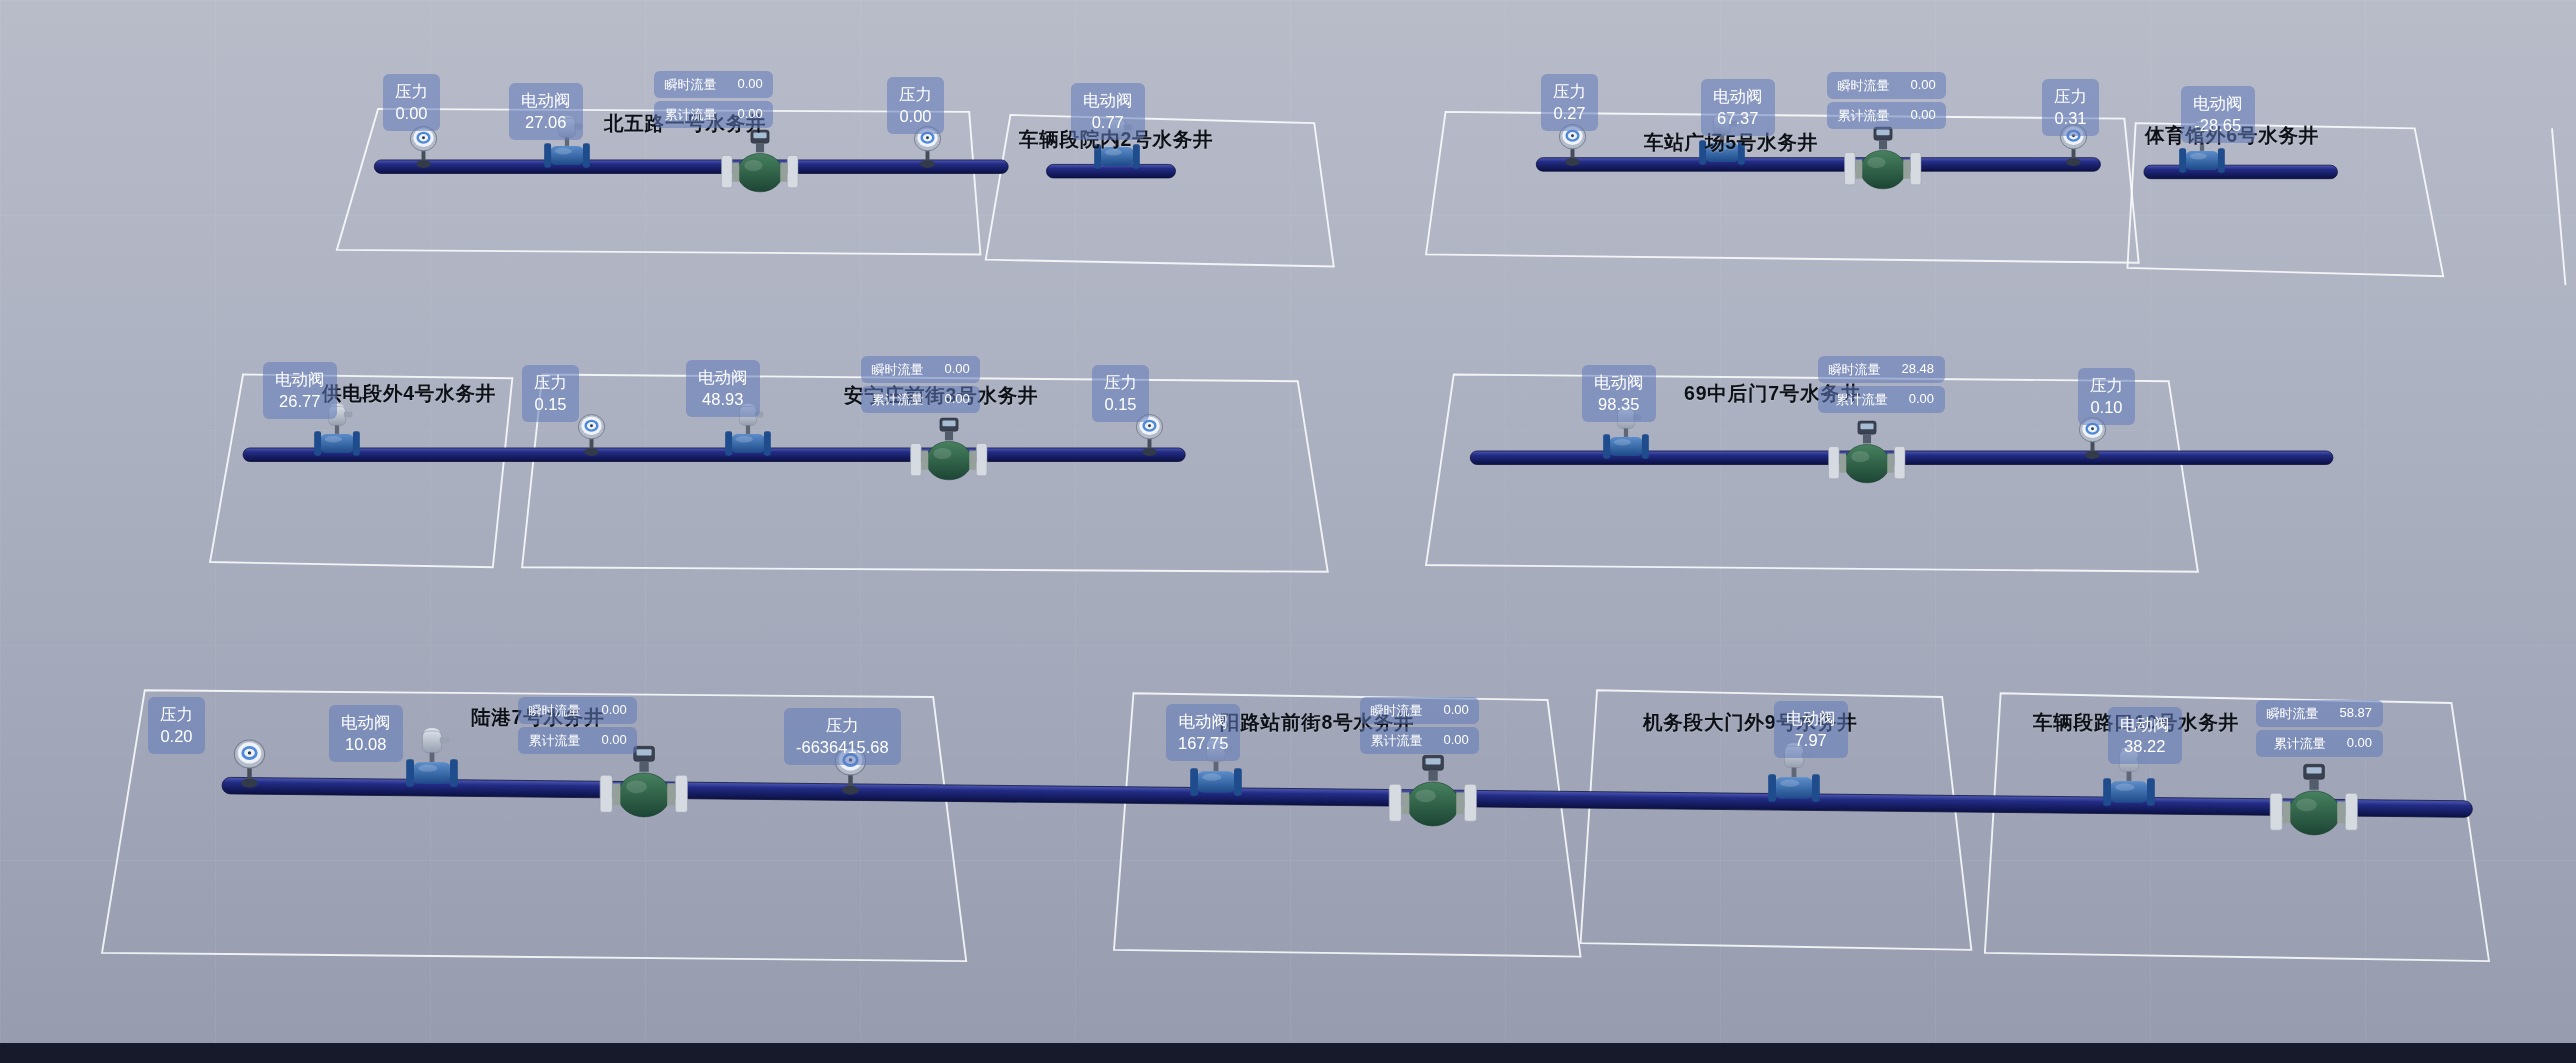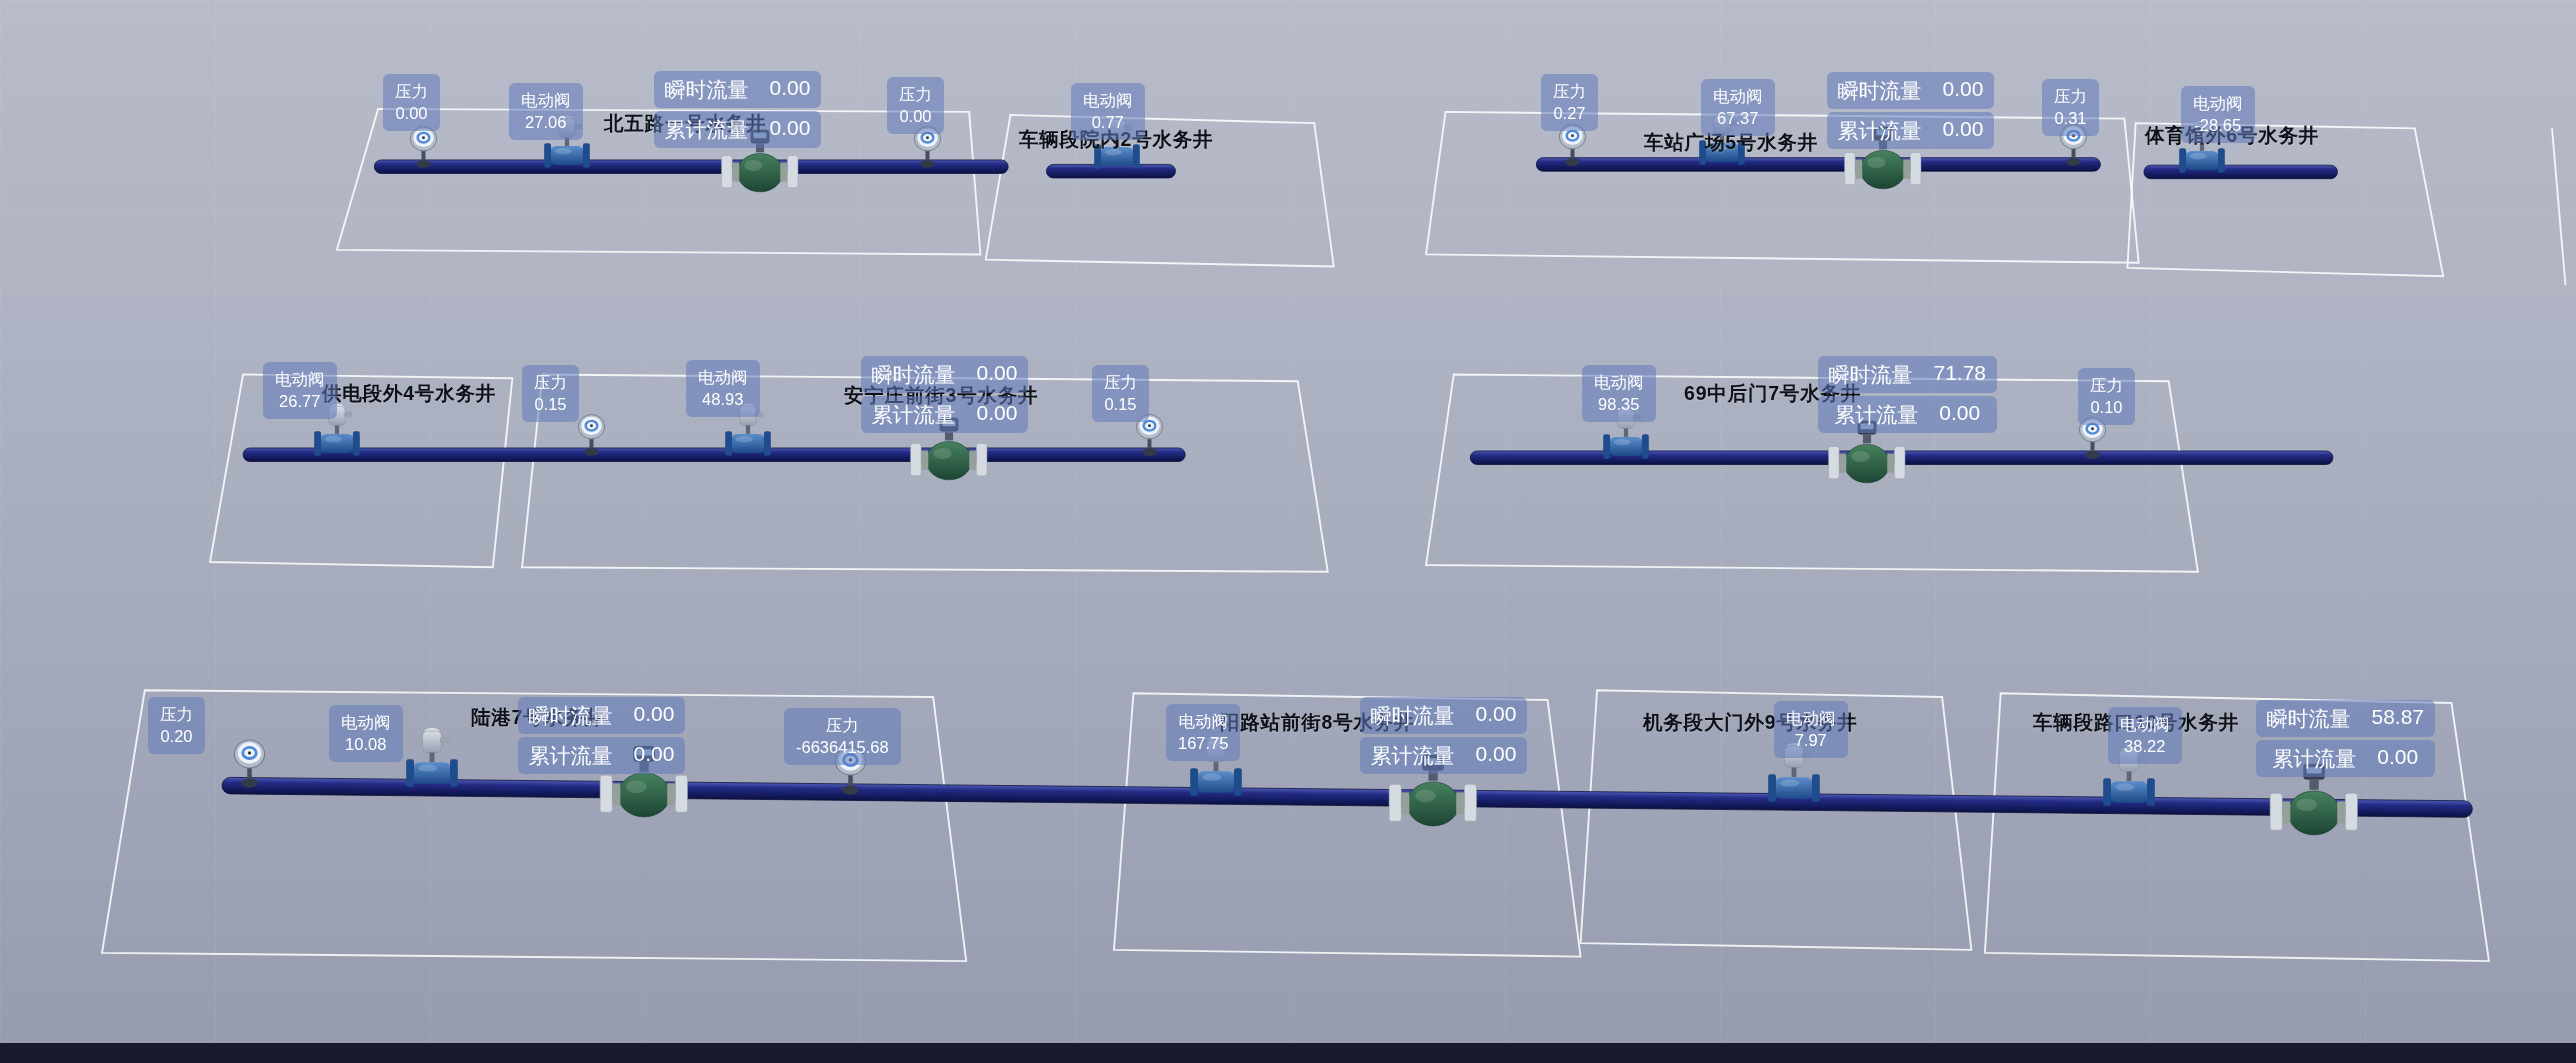--- a/index.html
+++ b/index.html
@@ -26,21 +26,21 @@
   .tag{
     position:absolute;z-index:4;background:var(--label-bg,rgba(96,122,186,0.55));
     border-radius:6px;color:var(--label-text,#ffffff);text-align:center;
     padding:6.8px 12px;font-size:16.5px;line-height:1.32;white-space:nowrap;
   }
   .tag .tag-name{display:block}
   .tag .tag-val{display:block}
   .flowtag{position:absolute;z-index:4;display:flex;flex-direction:column;gap:3px}
   .flowtag .flow-row{
     background:var(--label-bg,rgba(96,122,186,0.55));border-radius:6px;color:#fff;
-    padding:4.5px 10.5px;font-size:21px;display:flex;justify-content:center;gap:21px;white-space:nowrap;
+    padding:4.5px 10.5px;font-size:13px;display:flex;justify-content:flex-end;gap:21px;white-space:nowrap;
   }
   .bottom-bar{position:absolute;left:0;bottom:0;width:100%;height:21px;z-index:5;background:var(--bottom-bar,#161a2b)}
 </style>
 </head>
 <body>
 
 <svg width="0" height="0" style="position:absolute" aria-hidden="true">
   <defs>
     <linearGradient id="pipeGrad" x1="0" y1="0" x2="0" y2="1">
       <stop offset="0" stop-color="#4d59b4"></stop>
@@ -327,21 +327,21 @@
       <span>0.00</span>
     </div>
   <div class="flow-row">
       <span>累计流量</span>
       <span>0.00</span>
     </div>
 </div>
 <div class="flowtag" style="left:1818px;top:356px">
   <div class="flow-row">
       <span>瞬时流量</span>
-      <span>71.78</span>
+      <span>28.48</span>
     </div>
   <div class="flow-row">
       <span>累计流量</span>
       <span>0.00</span>
     </div>
 </div>
 <div class="flowtag" style="left:518px;top:697px">
   <div class="flow-row">
       <span>瞬时流量</span>
       <span>0.00</span>

